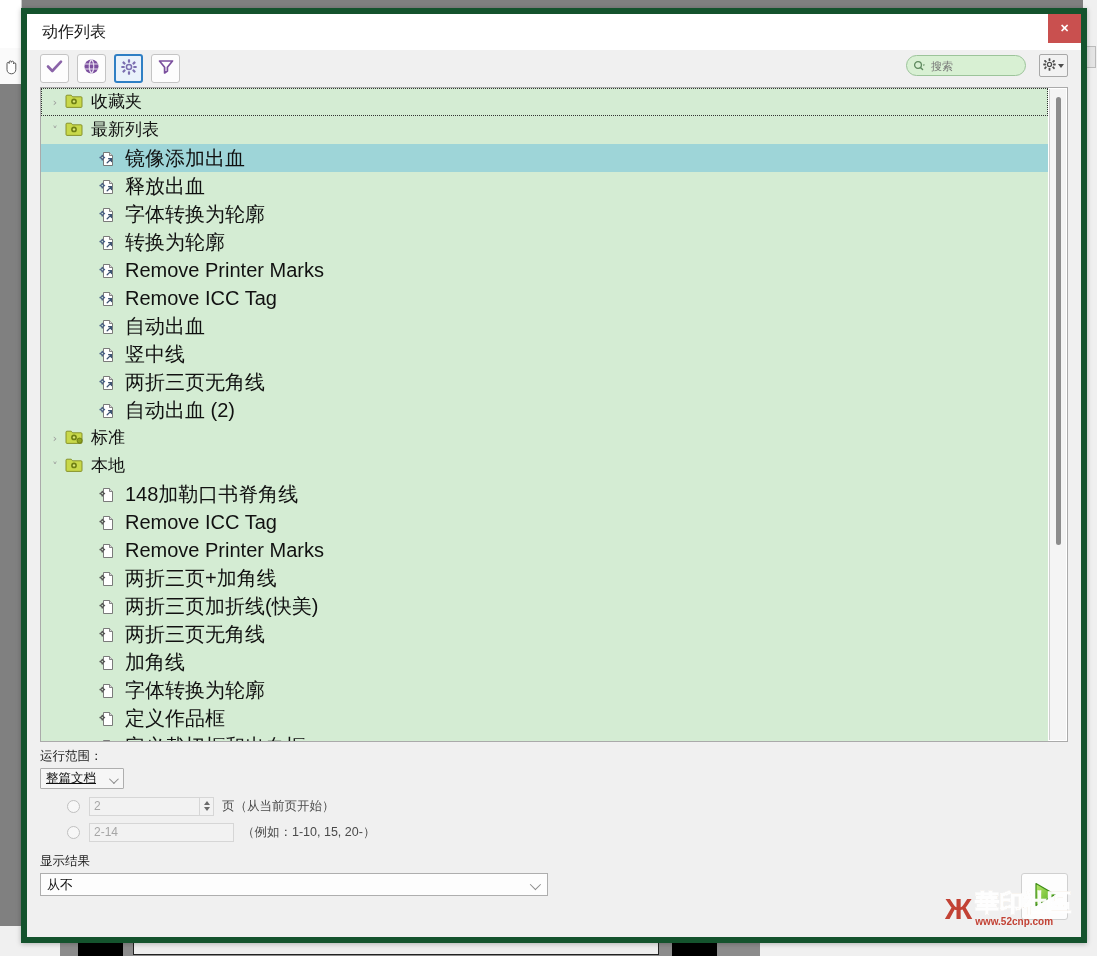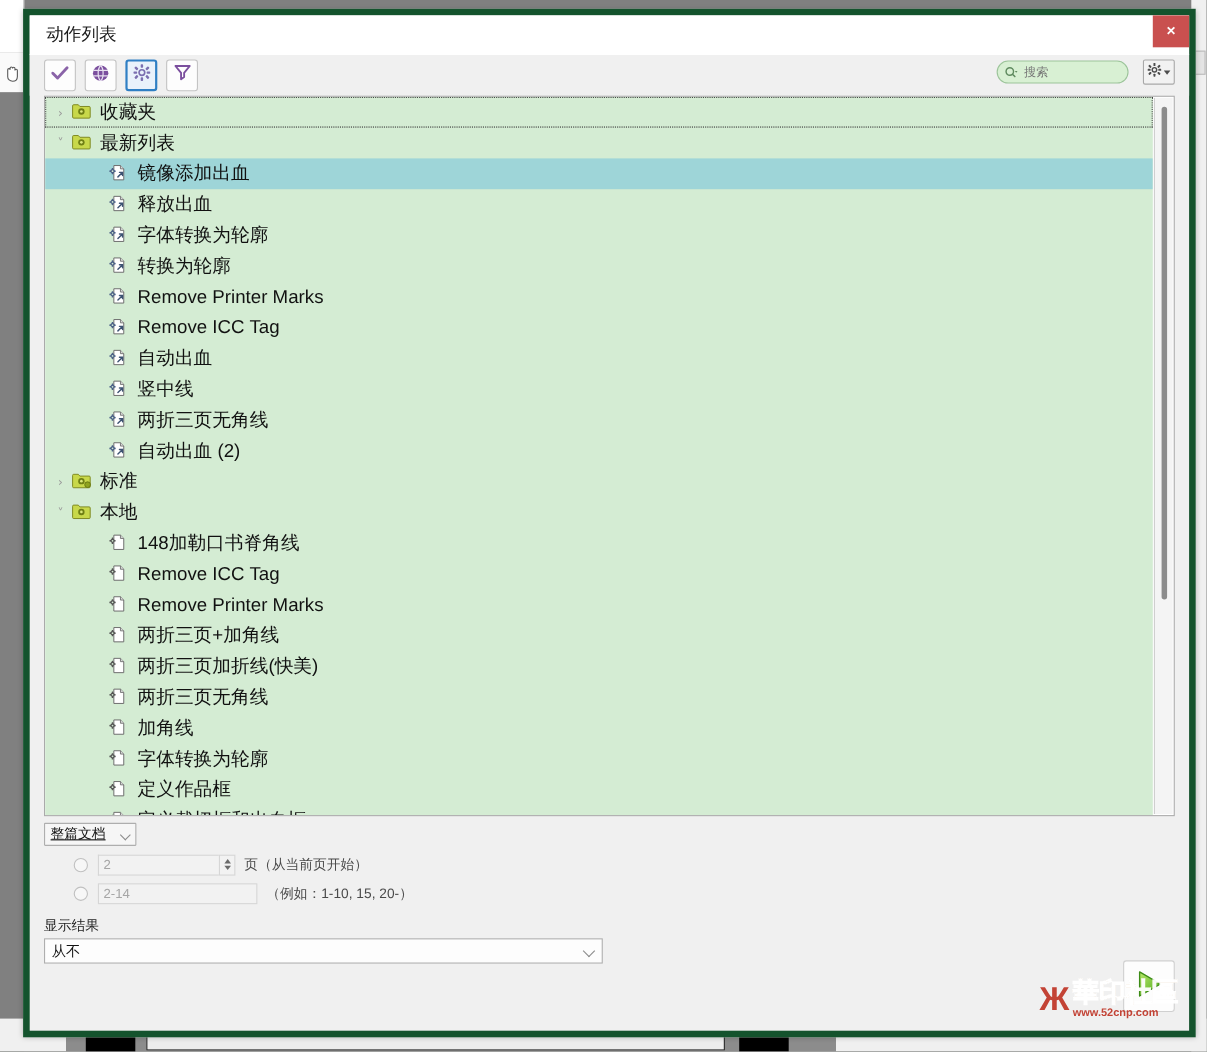--- a/index.html
+++ b/index.html
@@ -107,21 +107,21 @@
     border: 1px solid #aaaaaa; overflow: hidden;
   }
   .tree-inner {
     position: absolute; left: 0; top: 0; right: 19px; bottom: 0;
     background: #d4ecd3; overflow: hidden;
   }
   .tree-scroll { position: absolute; left: 0; top: 0; right: 0; }
 
   .row {
     height: 28px; display: flex; align-items: center;
-    font-size: 17px; color: #111; white-space: nowrap;
+    font-size: 20px; color: #111; white-space: nowrap;
   }
   .row.folder { font-size: 17px; }
   .row.selected { background: #9ed5d8; }
   .row.focus-outline { outline: 1px dotted #333; outline-offset: -1px; }
 
   .chev {
     width: 20px; flex: none; text-align: center;
     color: #9a9a9a; font-size: 11px; cursor: pointer;
     font-family: "DejaVu Sans", sans-serif;
   }
@@ -673,20 +673,21 @@
             </div>
           </div>
       </div>
       <div class="tree-sb">
         <div class="tree-sb-thumb"></div>
       </div>
     </div>
 
     <div class="options">
 
+      <div class="opt-label">运行范围：</div>
 
       <div class="sel sel-doc">
         <span>整篇文档</span>
       </div>
 
 
       <div class="radio-row">
         <span class="radio"></span>
         <input class="txt-input in-page" type="text" readonly="" value="2" style="">
         <div class="spinner">

